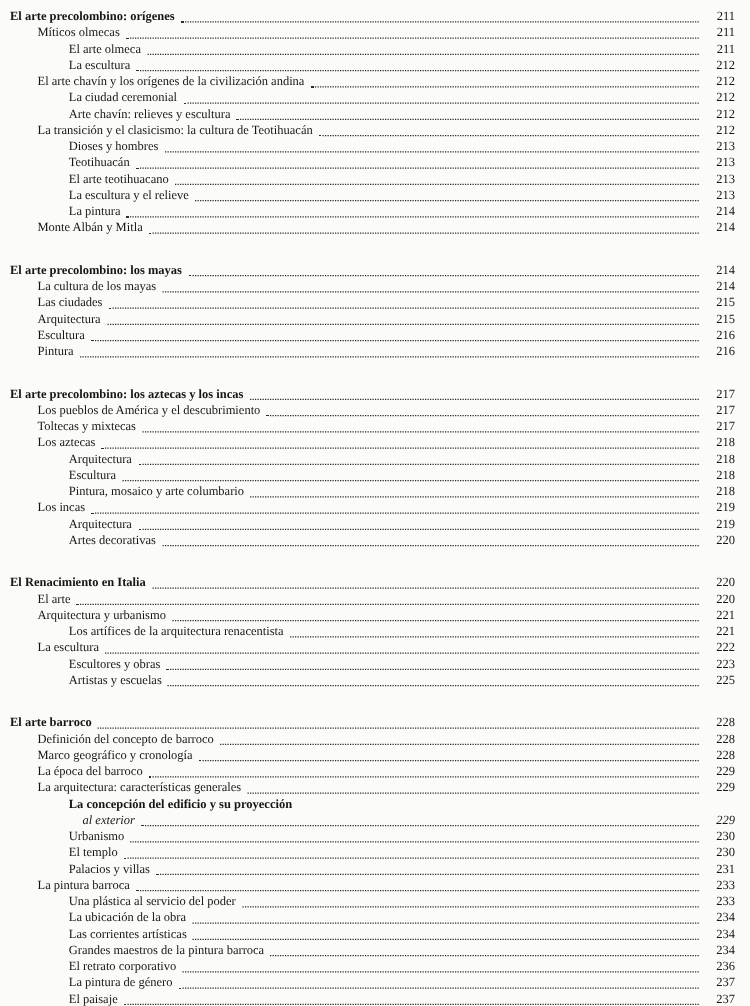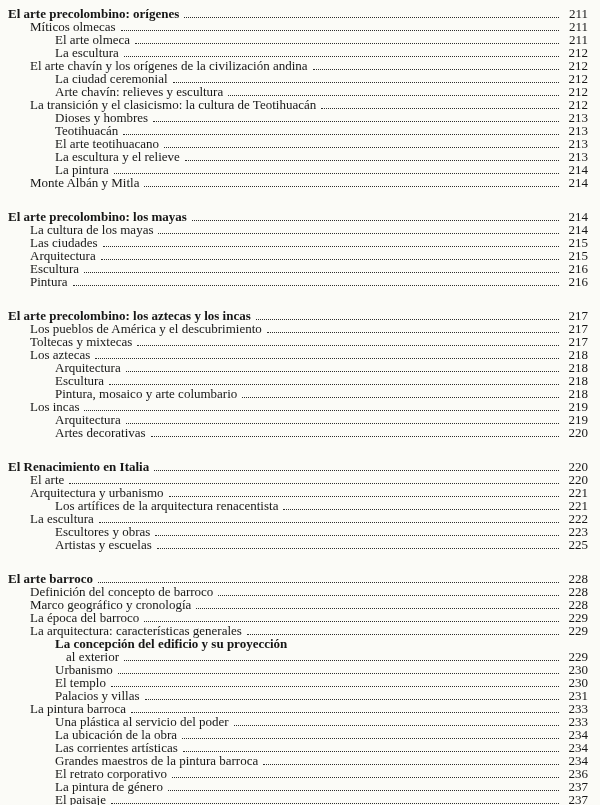--- a/index.html
+++ b/index.html
@@ -16,28 +16,28 @@
     box-sizing: border-box;
     width: 600px;
     height: 805px;
   }
   .toc-section { margin-top: 21px; }
   .toc-section:first-child { margin-top: 0; }
   .toc-row {
     display: flex;
     align-items: flex-end;
     line-height: 13px;
-    font-size: 13px;
+    font-size: 10px;
     white-space: nowrap;
   }
   .toc-row.bold .toc-label { font-weight: bold; }
   .lv0 { padding-left: 0; }
   .lv1 { padding-left: 22px; }
   .lv2 { padding-left: 47px; align-items: flex-end; }
-  .cont.lv2 { padding-left: 58px; }
+  .cont.lv2 { padding-left: 58px; font-style: italic; }
   .toc-label { white-space: nowrap; }
   .toc-leader {
     flex: 1 1 auto;
     min-width: 8px;
     border-bottom: 1.4px dotted #2c2c2c;
     margin: 0 3px 2px 5px;
     height: 1px;
   }
   .toc-page {
     width: 26px;

